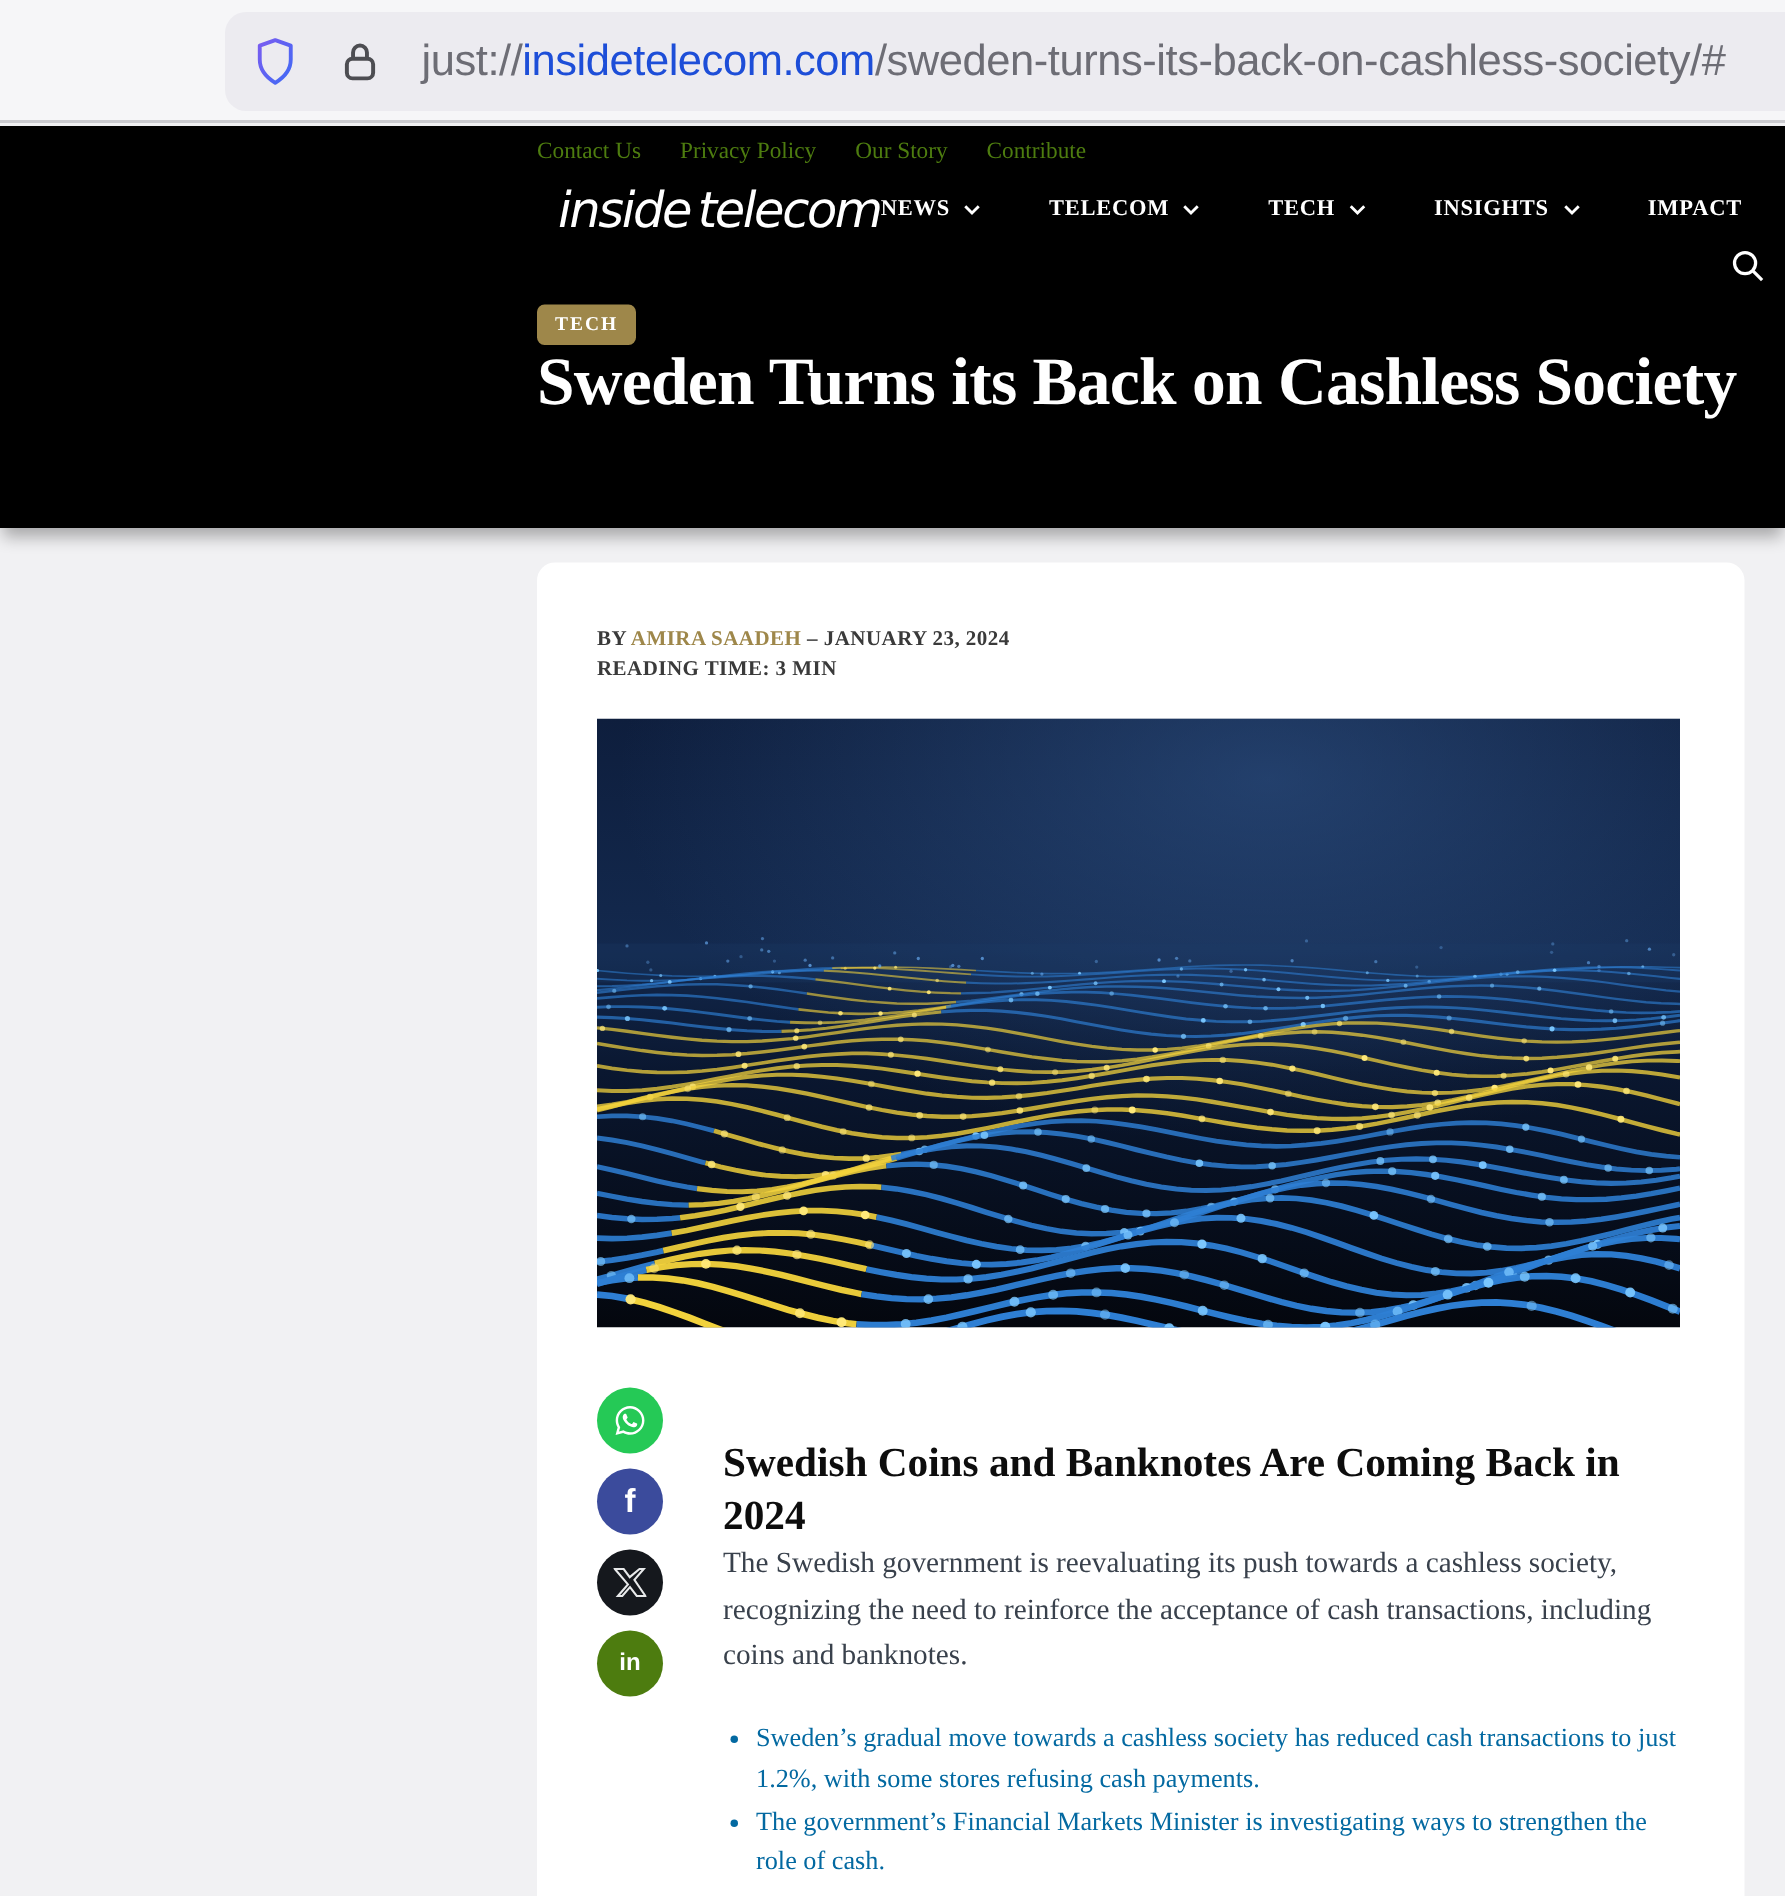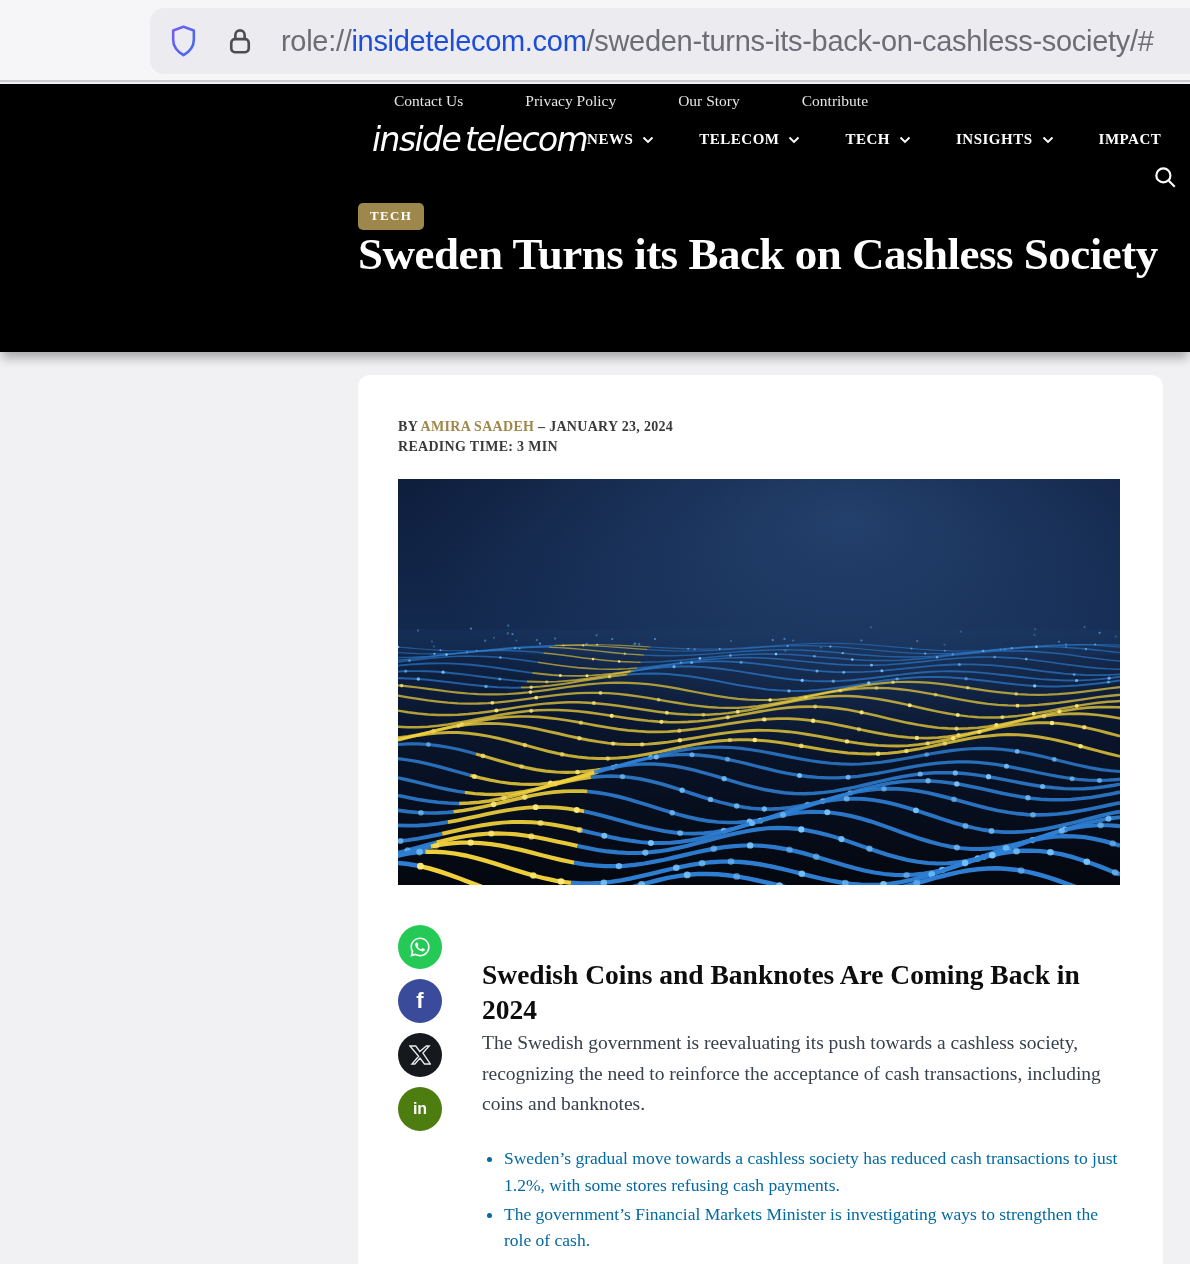--- a/index.html
+++ b/index.html
@@ -15,22 +15,22 @@
   .url-text { font-family:"Liberation Sans", sans-serif; font-size:29px; letter-spacing:-0.3px;
               white-space:nowrap; color:#6d6d75; }
   .url-text .host { color:#1d4ed8; font-weight:500; }
   .chrome-icon { flex:0 0 auto; display:flex; align-items:center; }
 
   
   .site-header { position:absolute; top:84px; left:0; width:1190px; height:268px; background:#000;
                  box-shadow:0 8px 10px -2px rgba(0,0,0,.30); z-index:10; }
   .header-inner { position:absolute; left:358px; top:0; right:0; height:100%; color:#fff; }
   .utility-nav { position:absolute; top:8px; left:0; display:flex; gap:26px; }
-  .utility-nav a { color:#e5e5e5; text-decoration:none; font-size:15.5px; font-weight:500;
-                   font-family:"Liberation Serif", serif;margin-left:36px; }
+  .utility-nav a { color:#4d7c0f; text-decoration:none; font-size:15.5px; font-weight:500;
+                   font-family:"Liberation Serif", serif; }
   .brand-row { position:absolute; top:36px; left:0; right:30px; display:flex; align-items:center; }
   .hamburger { width:25px; height:17px; display:flex; flex-direction:column; justify-content:space-between;
                cursor:pointer; }
   .hamburger span { display:block; height:3px; background:#fff; border-radius:1px; }
   .logo { margin-left:14px; display:flex; gap:5px; font-family:"DejaVu Sans", sans-serif;
           font-style:italic; font-weight:400; font-size:33px; letter-spacing:-1.6px; color:#fff;
           text-decoration:none; cursor:pointer; }
   .main-nav { margin-left:auto; display:flex; gap:45px; align-items:center; }
   .nav-item { display:flex; align-items:center; gap:9px; color:#fff; text-decoration:none;
               font-family:"Liberation Serif", serif; font-weight:700; font-size:15px; letter-spacing:.5px; }
@@ -77,21 +77,21 @@
         </defs>
         <path d="M12 2 L20 4.8 V12 C20 18 16 21.6 12 24 C8 21.6 4 18 4 12 V4.8 Z" fill="none" stroke="url(#shgrad)" stroke-width="2" stroke-linejoin="round"></path>
       </svg>
     </span>
     <span class="chrome-icon">
       <svg width="30" height="34" viewBox="0 0 24 26">
         <rect x="5" y="11.5" width="14" height="10.5" rx="3" fill="none" stroke="#4d4d52" stroke-width="2.1"></rect>
         <path d="M8.3 11.5 V8.2 a3.7 3.7 0 0 1 7.4 0 V11.5" fill="none" stroke="#4d4d52" stroke-width="2.1"></path>
       </svg>
     </span>
-    <span class="url-text"><span class="scheme">role://</span><span class="host">insidetelecom.com</span><span class="path">/sweden-turns-its-back-on-cashless-society/</span><span class="path">#</span></span>
+    <span class="url-text"><span class="scheme">just://</span><span class="host">insidetelecom.com</span><span class="path">/sweden-turns-its-back-on-cashless-society/</span><span class="path">#</span></span>
   </div>
 </div>
 
 <header class="site-header">
   <div class="header-inner">
     <nav class="utility-nav">
       <a href="#">Contact Us</a>
       <a href="#">Privacy Policy</a>
       <a href="#">Our Story</a>
       <a href="#">Contribute</a>

